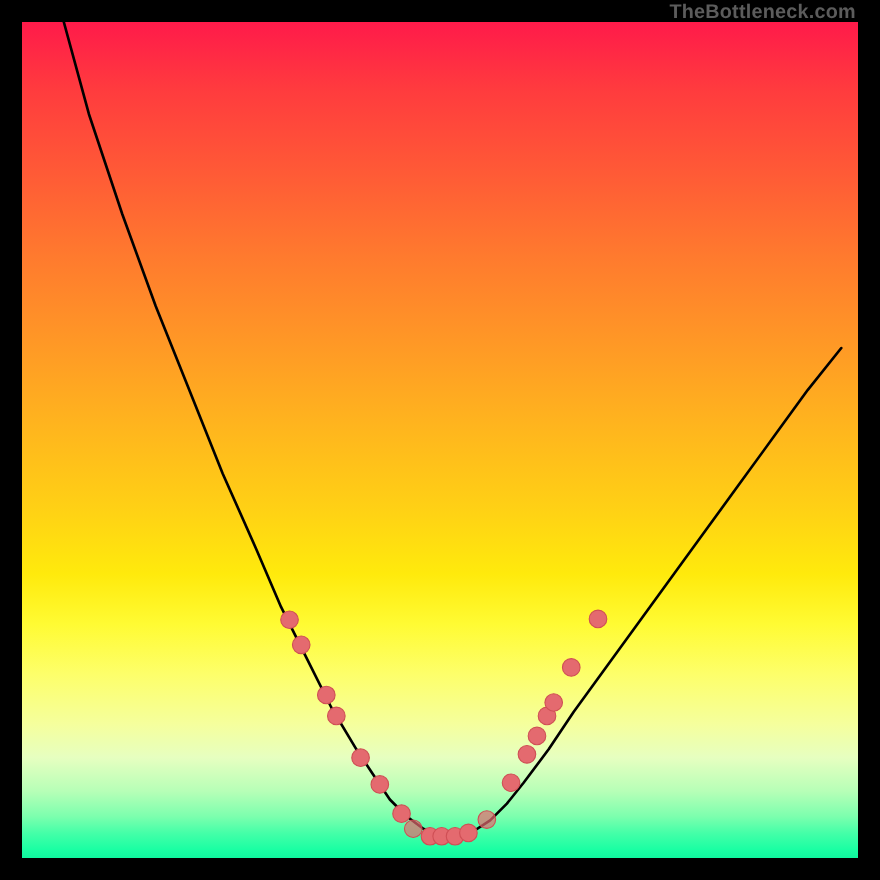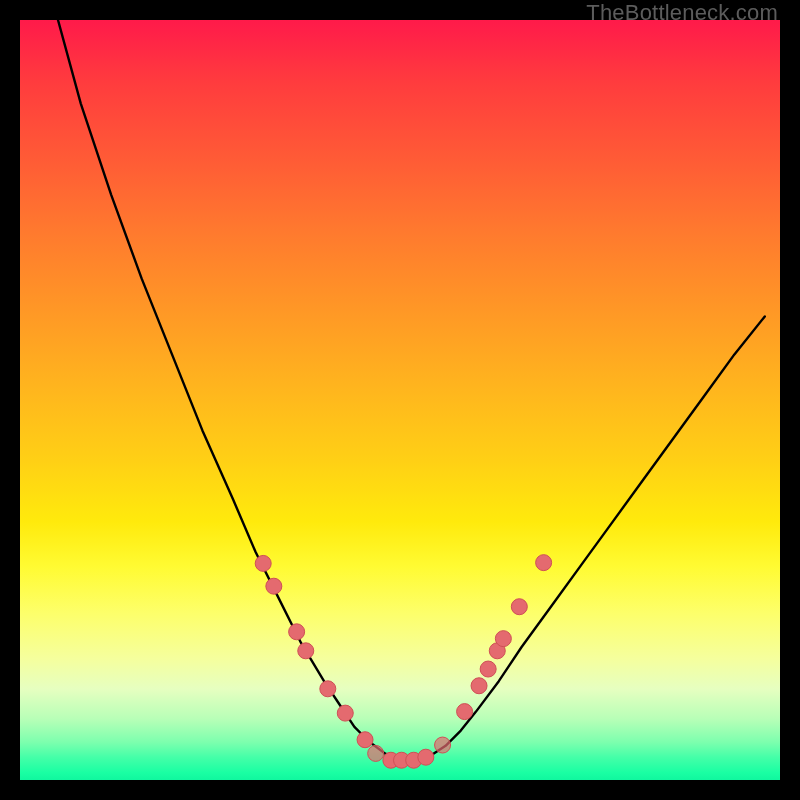--- a/index.html
+++ b/index.html
@@ -44,22 +44,22 @@
     #1affa3 99%,
     #10f79f 100%
   );
   overflow: hidden;
 }
 .brand {
   position: absolute;
   top: 0px;
   right: 22px;
   color: #5c5c5c;
-  font-size: 22px;
-  font-weight: 400;
+  font-size: 18px;
+  font-weight: 700;
   letter-spacing: 0.2px;
   z-index: 5;
   user-select: none;
 }
 svg { display: block; }
 </style>
 </head>
 <body>
 
 <div class="frame">

